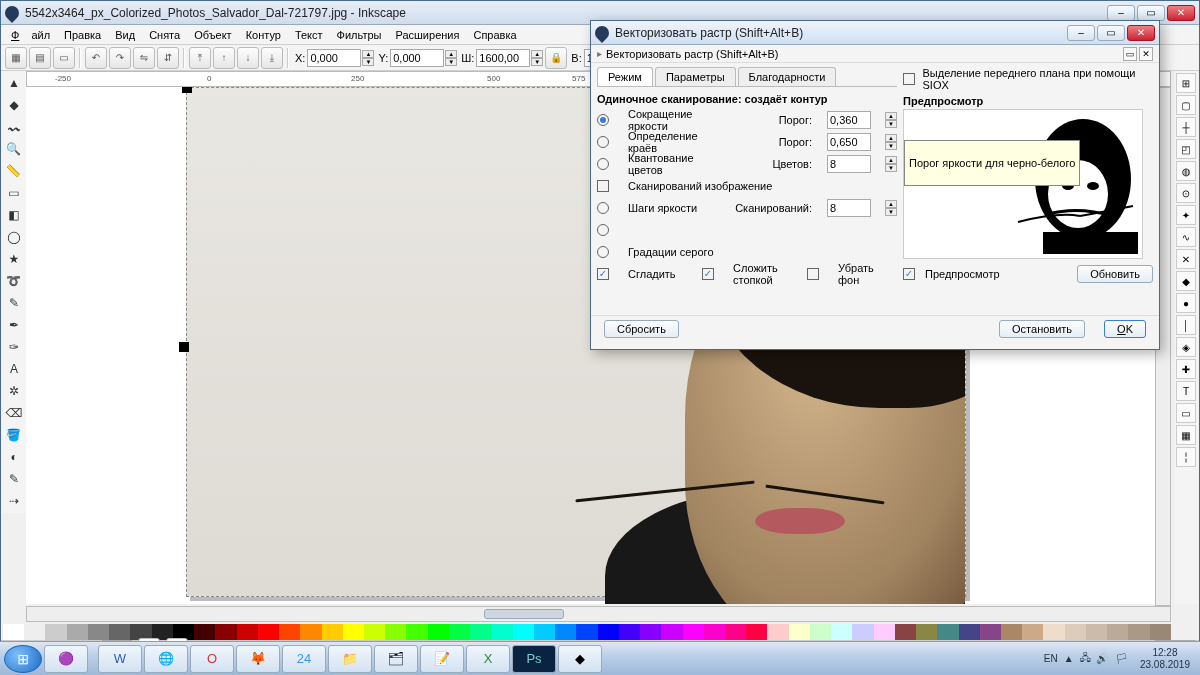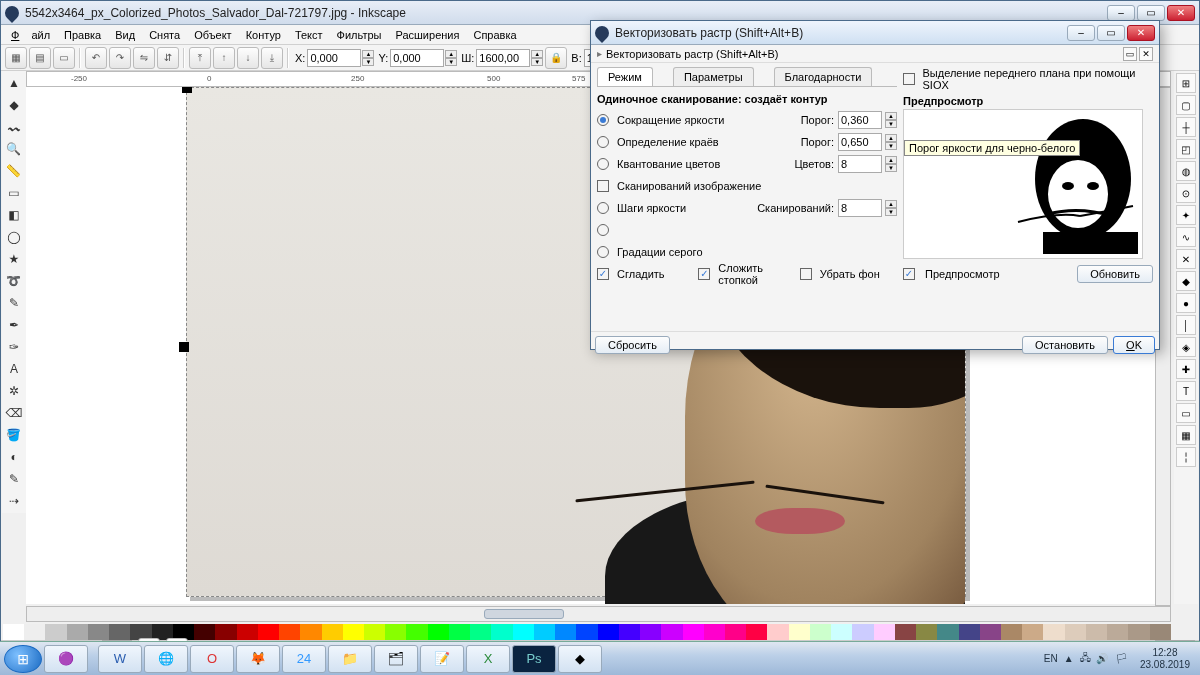--- a/index.html
+++ b/index.html
@@ -77,38 +77,38 @@
 
 .dialog { position:absolute; left:590px; top:20px; width:570px; height:330px; background:#f4f4f4; border:1px solid #4a6a8a; box-shadow:4px 4px 12px rgba(0,0,0,.3); z-index:100; }
 .dialog .titlebar{background:linear-gradient(#eef4fc,#cfe0f2);}
 .dlg-sub { height:18px; padding:0 6px; font-size:11px; display:flex; align-items:center; border-bottom:1px solid #ddd; gap:4px;}
 .dlg-sub .ico{font-size:10px;color:#777;}
 .dlg-sub .right{margin-left:auto;display:flex;gap:2px;}
 .dlg-sub .sqbtn{width:14px;height:14px;border:1px solid #aaa;background:#fafafa;font-size:9px;text-align:center;line-height:12px;}
 .dlg-body { display:flex; padding:4px 6px 6px 6px; gap:6px; height:calc(100% - 76px); }
 .dlg-left { flex:1; }
 .tabs { display:flex; border-bottom:1px solid #bbb; }
-.tab { padding:3px 10px; border:1px solid #bbb; border-bottom:none; background:#eee; border-radius:3px 3px 0 0; margin-right:20px; font-size:11px;}
+.tab { padding:3px 10px; border:1px solid #bbb; border-bottom:none; background:#eee; border-radius:3px 3px 0 0; margin-right:2px; font-size:11px;}
 .tab.active{background:#fff;}
 .section-title{font-weight:bold;margin:6px 0 4px;}
-.opt-row{display:flex;align-items:center;height:22px;gap:4px;}
+.opt-row{display:flex;align-items:center;height:22px;gap:15px;}
 .opt-row label{flex:1;}
 .opt-row .lab2{width:90px;text-align:right;}
 .opt-row input[type=text]{width:44px;height:18px;border:1px solid #aaa;font-size:11px;padding:0 2px;}
 .radio,.chk{width:12px;height:12px;border:1px solid #666;display:inline-block;margin-right:4px;vertical-align:middle;}
 .radio{border-radius:50%;}
 .radio.on::after{content:'';display:block;width:6px;height:6px;background:#3a7bd5;border-radius:50%;margin:2px;}
 .chk.on::after{content:'✓';font-size:10px;color:#3a7bd5;line-height:10px;display:block;text-align:center;}
 .dlg-right{width:250px;}
 .siox{display:flex;align-items:center;gap:4px;margin-bottom:4px;}
 .preview-lbl{font-weight:bold;margin-bottom:2px;}
 .preview-box{width:240px;height:150px;background:#fff;border:1px solid #ccc;position:relative;overflow:hidden;}
 .preview-box .sil{position:absolute;right:4px;top:4px;width:140px;height:140px;}
-.tooltip{position:absolute;left:0px;top:30px;background:#ffffe1;border:1px solid #888;padding:1px 4px;font-size:11px;white-space:nowrap;z-index:3;}
-.dlg-foot { display:flex; align-items:center; padding:4px 4px; gap:5px; border-top:1px solid #ddd;margin-top:16px;}
+.tooltip{position:absolute;left:0px;top:30px;background:#ffffe1;border:1px solid #888;padding:16px 4px;font-size:11px;white-space:nowrap;z-index:3;}
+.dlg-foot { display:flex; align-items:center; padding:4px 13px; gap:19px; border-top:1px solid #ddd;}
 .btn { padding:2px 12px; border:1px solid #9ab; background:linear-gradient(#fdfdfd,#e5edf5); border-radius:3px; font-size:11px;}
 .btn.default{border:1px solid #3a7bd5;}
 .dlg-preview-row{display:flex;align-items:center;gap:6px;margin-top:6px;}
 </style>
 </head>
 <body>
 
 <div class="main-window">
   <div class="titlebar">
     <div class="ico"></div>
@@ -169,21 +169,21 @@
     <div class="tb-btn">🔒</div>
     <span class="coord-lbl">В:</span>
     <input class="coord-in" value="1000,00" style="">
     <div class="spin-btns">
         <div>▲</div>
         <div>▼</div>
       </div>
   </div>
 
   <div class="ruler-h">
-    <span style="left:44px">-250</span>
+    <span style="left:28px">-250</span>
     <span style="left:180px">0</span>
     <span style="left:324px">250</span>
     <span style="left:460px">500</span>
     <span style="left:545px">575</span>
   </div>
 
   <div class="toolbox">
     <div class="tool">▲</div>
     <div class="tool">◆</div>
     <div class="tool">〰</div>

